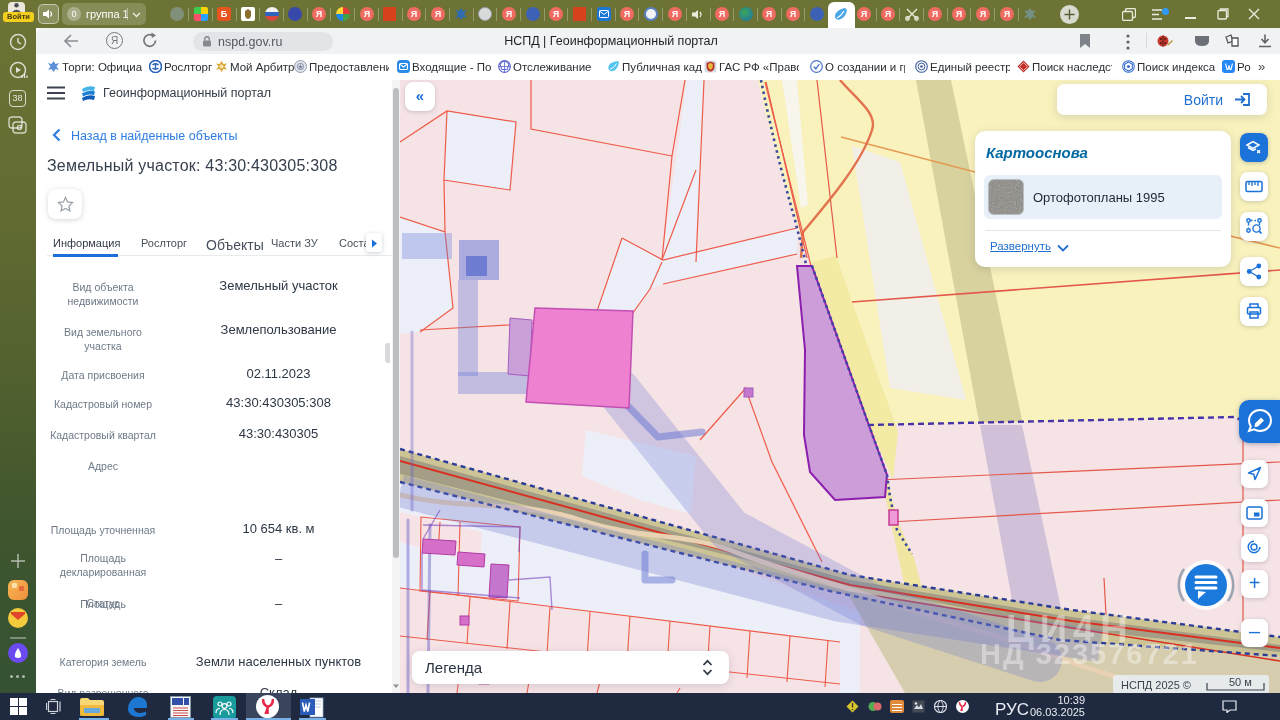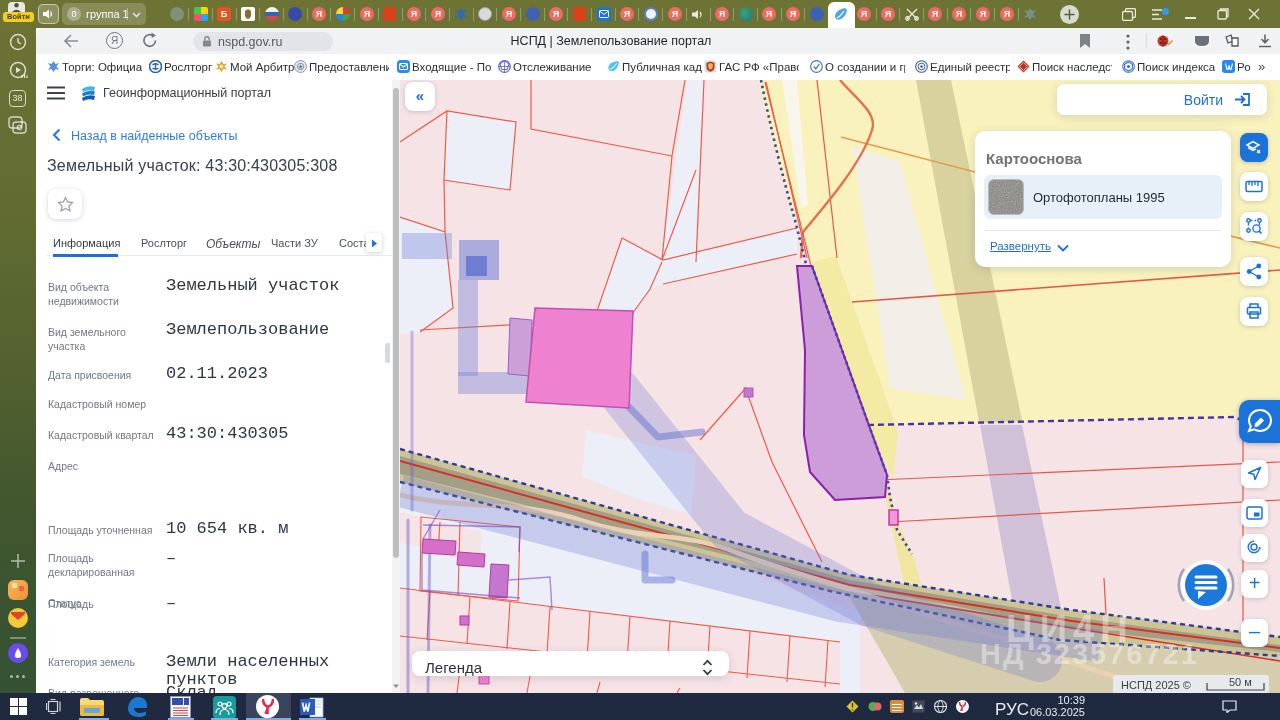--- a/index.html
+++ b/index.html
@@ -23,23 +23,23 @@
   .bmi { position:absolute; top:6px; width:13px; height:13px; border-radius:3px; }
 
   
   #sidebar { position:absolute; left:0; top:0; width:36px; height:693px;
     background:linear-gradient(180deg,#6d7334 0%,#626c32 30%,#51602f 55%,#40562e 75%,#345233 100%); }
 
   
   #taskbar { position:absolute; left:0; top:693px; width:1280px; height:27px; background:#1f2940; }
 
   
-  #panel { position:absolute; left:36px; top:80px; width:364px; height:613px; background:#fff; overflow:hidden; }
+  #panel { position:absolute; left:36px; top:80px; width:364px; height:613px; background:#fff; overflow:hidden;text-align:center; }
   .lbl { position:absolute; left:12px; width:110px; font-size:10.5px; color:#6e7a88; line-height:14px; }
-  .val { position:absolute; left:130px; width:213px; font-size:17px; color:#2c3744; line-height:17.5px;font-family:Liberation Mono, monospace; }
+  .val { position:absolute; left:136px; width:213px; font-size:13px; color:#2c3744; line-height:17.5px; }
 
   
   #map { position:absolute; left:400px; top:80px; width:880px; height:613px; overflow:hidden; background:#edeff8; }
 
   .mapbtn { position:absolute; background:#fff; border-radius:8px; box-shadow:0 1px 4px rgba(60,70,90,0.25); }
   .shadowcard { box-shadow:0 2px 10px rgba(60,70,90,0.18); }
 </style>
 </head>
 <body>
 <div id="screen">
@@ -191,21 +191,21 @@
       <svg style="position:absolute;left:106px;top:4px;" width="16" height="17" viewBox="0 0 16 17">
         <path d="M13.5,8.5 A5.8,5.8 0 1 1 10.5,3.4" fill="none" stroke="#73777d" stroke-width="1.7"></path>
         <path d="M9.5,0.5 L14,3.5 L9.8,6 Z" fill="#73777d"></path>
       </svg>
       <div style="position:absolute;left:157px;top:4px;width:140px;height:19px;background:#e2e4e8;border-radius:10px;"></div>
       <svg style="position:absolute;left:166px;top:8px;" width="10" height="11" viewBox="0 0 10 11">
         <rect x="1" y="4.5" width="8" height="6" rx="1" fill="#85888d"></rect>
         <path d="M2.8,4.5 L2.8,3 A2.2,2.2 0 0 1 7.2,3 L7.2,4.5" fill="none" stroke="#85888d" stroke-width="1.4"></path>
       </svg>
       <div style="position:absolute;left:182px;top:7px;font-size:12.5px;color:#55595e;">nspd.gov.ru</div>
-      <div style="position:absolute;left:400px;top:6px;width:350px;text-align:center;font-size:12.5px;color:#1e2125;">НСПД | Землепользование портал</div>
+      <div style="position:absolute;left:400px;top:6px;width:350px;text-align:center;font-size:12.5px;color:#1e2125;">НСПД | Геоинформационный портал</div>
       <svg style="position:absolute;left:1043px;top:6px;" width="12" height="15" viewBox="0 0 12 15">
         <path d="M1,0 L11,0 L11,14 L6,10 L1,14 Z" fill="#7e838a"></path>
       </svg>
       <svg style="position:absolute;left:1090px;top:6px;" width="4" height="16" viewBox="0 0 4 16">
         <circle cx="2" cy="2" r="1.6" fill="#5f6469"></circle>
         <circle cx="2" cy="8" r="1.6" fill="#5f6469"></circle>
         <circle cx="2" cy="14" r="1.6" fill="#5f6469"></circle>
       </svg>
       <div style="position:absolute;left:1110px;top:5px;width:1px;height:15px;background:#d8dadd;"></div>
       <svg style="position:absolute;left:1120px;top:5px;" width="18" height="16" viewBox="0 0 18 16">
@@ -453,21 +453,21 @@
     <span style="position:absolute; right:44px; top:8px; font-size:14px; color:#1f6fd0;">Войти</span>
     <svg style="position:absolute; right:16px; top:7px;" width="18" height="17" viewBox="0 0 18 17">
         <g fill="none" stroke="#1f6fd0" stroke-width="1.8">
           <path d="M10,3 L16,3 L16,14 L10,14"></path>
           <path d="M2,8.5 L11,8.5 M8,5 L11.5,8.5 L8,12"></path>
         </g>
       </svg>
   </div>
 
   <div class="abs shadowcard" style="left:975px; top:131px; width:256px; height:136px; background:#fff; border-radius:10px;">
-    <div style="position:absolute; left:11px; top:19px; font-size:15px; font-weight:600; color:#737373;">Картооснова</div>
+    <div style="position:absolute; left:11px; top:13px; font-size:15px; font-weight:600; color:#0369a1;font-style:italic;">Картооснова</div>
     <div style="position:absolute; left:9px; top:44px; width:238px; height:44px; background:#e7eff8; border-radius:6px;"></div>
     <div style="position:absolute; left:13px; top:48px; width:36px; height:36px; border-radius:6px; overflow:hidden; border:1px solid #b9bcc0; background:#8e8d89;">
       <svg width="36" height="36">
           <rect width="36" height="36" filter="url(#thumbn)"></rect>
           <rect width="36" height="36" fill="rgba(120,118,110,0.35)"></rect>
         </svg>
     </div>
     <div style="position:absolute; left:58px; top:59px; font-size:13px; color:#1f2834;">Ортофотопланы 1995</div>
     <div style="position:absolute; left:10px; top:99px; width:236px; height:1px; background:#e3e6ea;"></div>
     <div style="position:absolute; left:15px; top:109px; font-size:11.5px; color:#1f6fd0; text-decoration:underline;">Развернуть</div>
@@ -566,21 +566,21 @@
   <svg class="abs" style="left:1172px; top:551px;" width="68" height="68" viewBox="0 0 68 68">
     <path d="M12,18 A27,27 0 0 0 12,50" fill="none" stroke="#9aa4b2" stroke-width="2.5"></path>
     <path d="M56,18 A27,27 0 0 1 56,50" fill="none" stroke="#9aa4b2" stroke-width="2.5"></path>
     <circle cx="34" cy="34" r="25" fill="rgba(255,255,255,0.85)"></circle>
     <circle cx="34" cy="34" r="21" fill="#1b79dc"></circle>
     <path d="M24,26 L44,26 M24,31.5 L44,31.5 M24,37 L44,37" stroke="#fff" stroke-width="3" stroke-linecap="round"></path>
     <path d="M26,40 L26,48 L34,41 Z" fill="#fff"></path>
   </svg>
 
   
-  <div class="abs shadowcard" style="left:412px; top:651px; width:317px; height:25px; background:#fff; border-radius:8px;">
+  <div class="abs shadowcard" style="left:412px; top:651px; width:317px; height:33px; background:#fff; border-radius:8px;">
     <span style="position:absolute; left:13px; top:8px; font-size:15px; color:#2a3341;">Легенда</span>
     <svg style="position:absolute; right:15px; top:8px;" width="13" height="17" viewBox="0 0 13 17">
         <path d="M2.5,6 L6.5,1.8 L10.5,6 M2.5,11 L6.5,15.2 L10.5,11" fill="none" stroke="#333b47" stroke-width="1.8"></path>
       </svg>
   </div>
 
   
   <div class="abs" style="left:1113px; top:675px; width:156px; height:19px; background:rgba(233,239,246,0.85); border-radius:3px;"></div>
   <div class="abs" style="left:1121px; top:679px; font-size:11px; color:#3a424e;">НСПД 2025 ©</div>
   <svg class="abs" style="left:1205px; top:675px;" width="62" height="17" viewBox="0 0 62 17">
@@ -607,38 +607,39 @@
     <div style="position:absolute; left:11px; top:77px; font-size:16px; color:#353f4d; letter-spacing:0.2px;">Земельный участок: 43:30:430305:308</div>
 
     <div style="position:absolute; left:12px; top:109px; width:34px; height:30px; background:#fff; border-radius:8px; box-shadow:0 1px 5px rgba(80,90,110,0.25);">
       <svg style="position:absolute;left:9px;top:7px;" width="17" height="16" viewBox="0 0 17 16">
           <path d="M8.5,1.5 L10.6,6 L15.5,6.6 L12,10 L12.9,14.8 L8.5,12.4 L4.1,14.8 L5,10 L1.5,6.6 L6.4,6 Z" fill="none" stroke="#9aa1ab" stroke-width="1.3"></path>
         </svg>
     </div>
 
     <div style="position:absolute; left:17px; top:157px; font-size:11px; color:#2f3a46;">Информация</div>
     <div style="position:absolute; left:105px; top:157px; font-size:11px; color:#46505c;">Рослторг</div>
-    <div style="position:absolute; left:170px; top:157px; font-size:12px; color:#46505c;font-style:italic;">Объекты</div>
+    <div style="position:absolute; left:170px; top:157px; font-size:14px; color:#46505c;">Объекты</div>
     <div style="position:absolute; left:235px; top:157px; font-size:11px; color:#46505c;">Части ЗУ</div>
     <div style="position:absolute; left:303px; top:157px; font-size:11px; color:#46505c; width:42px; overflow:hidden; white-space:nowrap;">Состав Е</div>
     <div style="position:absolute; left:11px; top:175px; width:353px; height:1px; background:#e8eaec;"></div>
     <div style="position:absolute; left:17px; top:174px; width:65px; height:2.5px; background:#1b6fd8;"></div>
     <div style="position:absolute; left:330px; top:153px; width:16px; height:19px; background:#fff; box-shadow:0 1px 4px rgba(80,90,110,0.3); border-radius:3px;">
       <svg style="position:absolute;left:5px;top:6px;" width="7" height="9" viewBox="0 0 7 9">
           <path d="M1,0.5 L6,4.5 L1,8.5 Z" fill="#1b6fd8"></path>
         </svg>
     </div>
 
     <div class="lbl" style="top:200px;">Вид объекта<br>недвижимости</div>  
       <div class="val" style="top:197px;">Земельный участок</div>
     <div class="lbl" style="top:245px;">Вид земельного<br>участка</div>     
       <div class="val" style="top:241px;">Землепользование</div>
     <div class="lbl" style="top:288px;">Дата присвоения</div>               
       <div class="val" style="top:285px;">02.11.2023</div>
     <div class="lbl" style="top:317px;">Кадастровый номер</div>             
+      <div class="val" style="top:314px;">43:30:430305:308</div>
     <div class="lbl" style="top:348px;">Кадастровый квартал</div>           
       <div class="val" style="top:345px;">43:30:430305</div>
     <div class="lbl" style="top:379px;">Адрес</div>                         
     <div class="lbl" style="top:443px;">Площадь уточненная</div>            
       <div class="val" style="top:440px;">10 654 кв. м</div>
     <div class="lbl" style="top:471px;">Площадь<br>декларированная</div>    
       <div class="val" style="top:470px;">–</div>
     <div class="lbl" style="top:517px;">Площадь</div>                       
       <div class="val" style="top:515px;">–</div>
     <div class="lbl" style="top:516px;">Статус</div>                        

